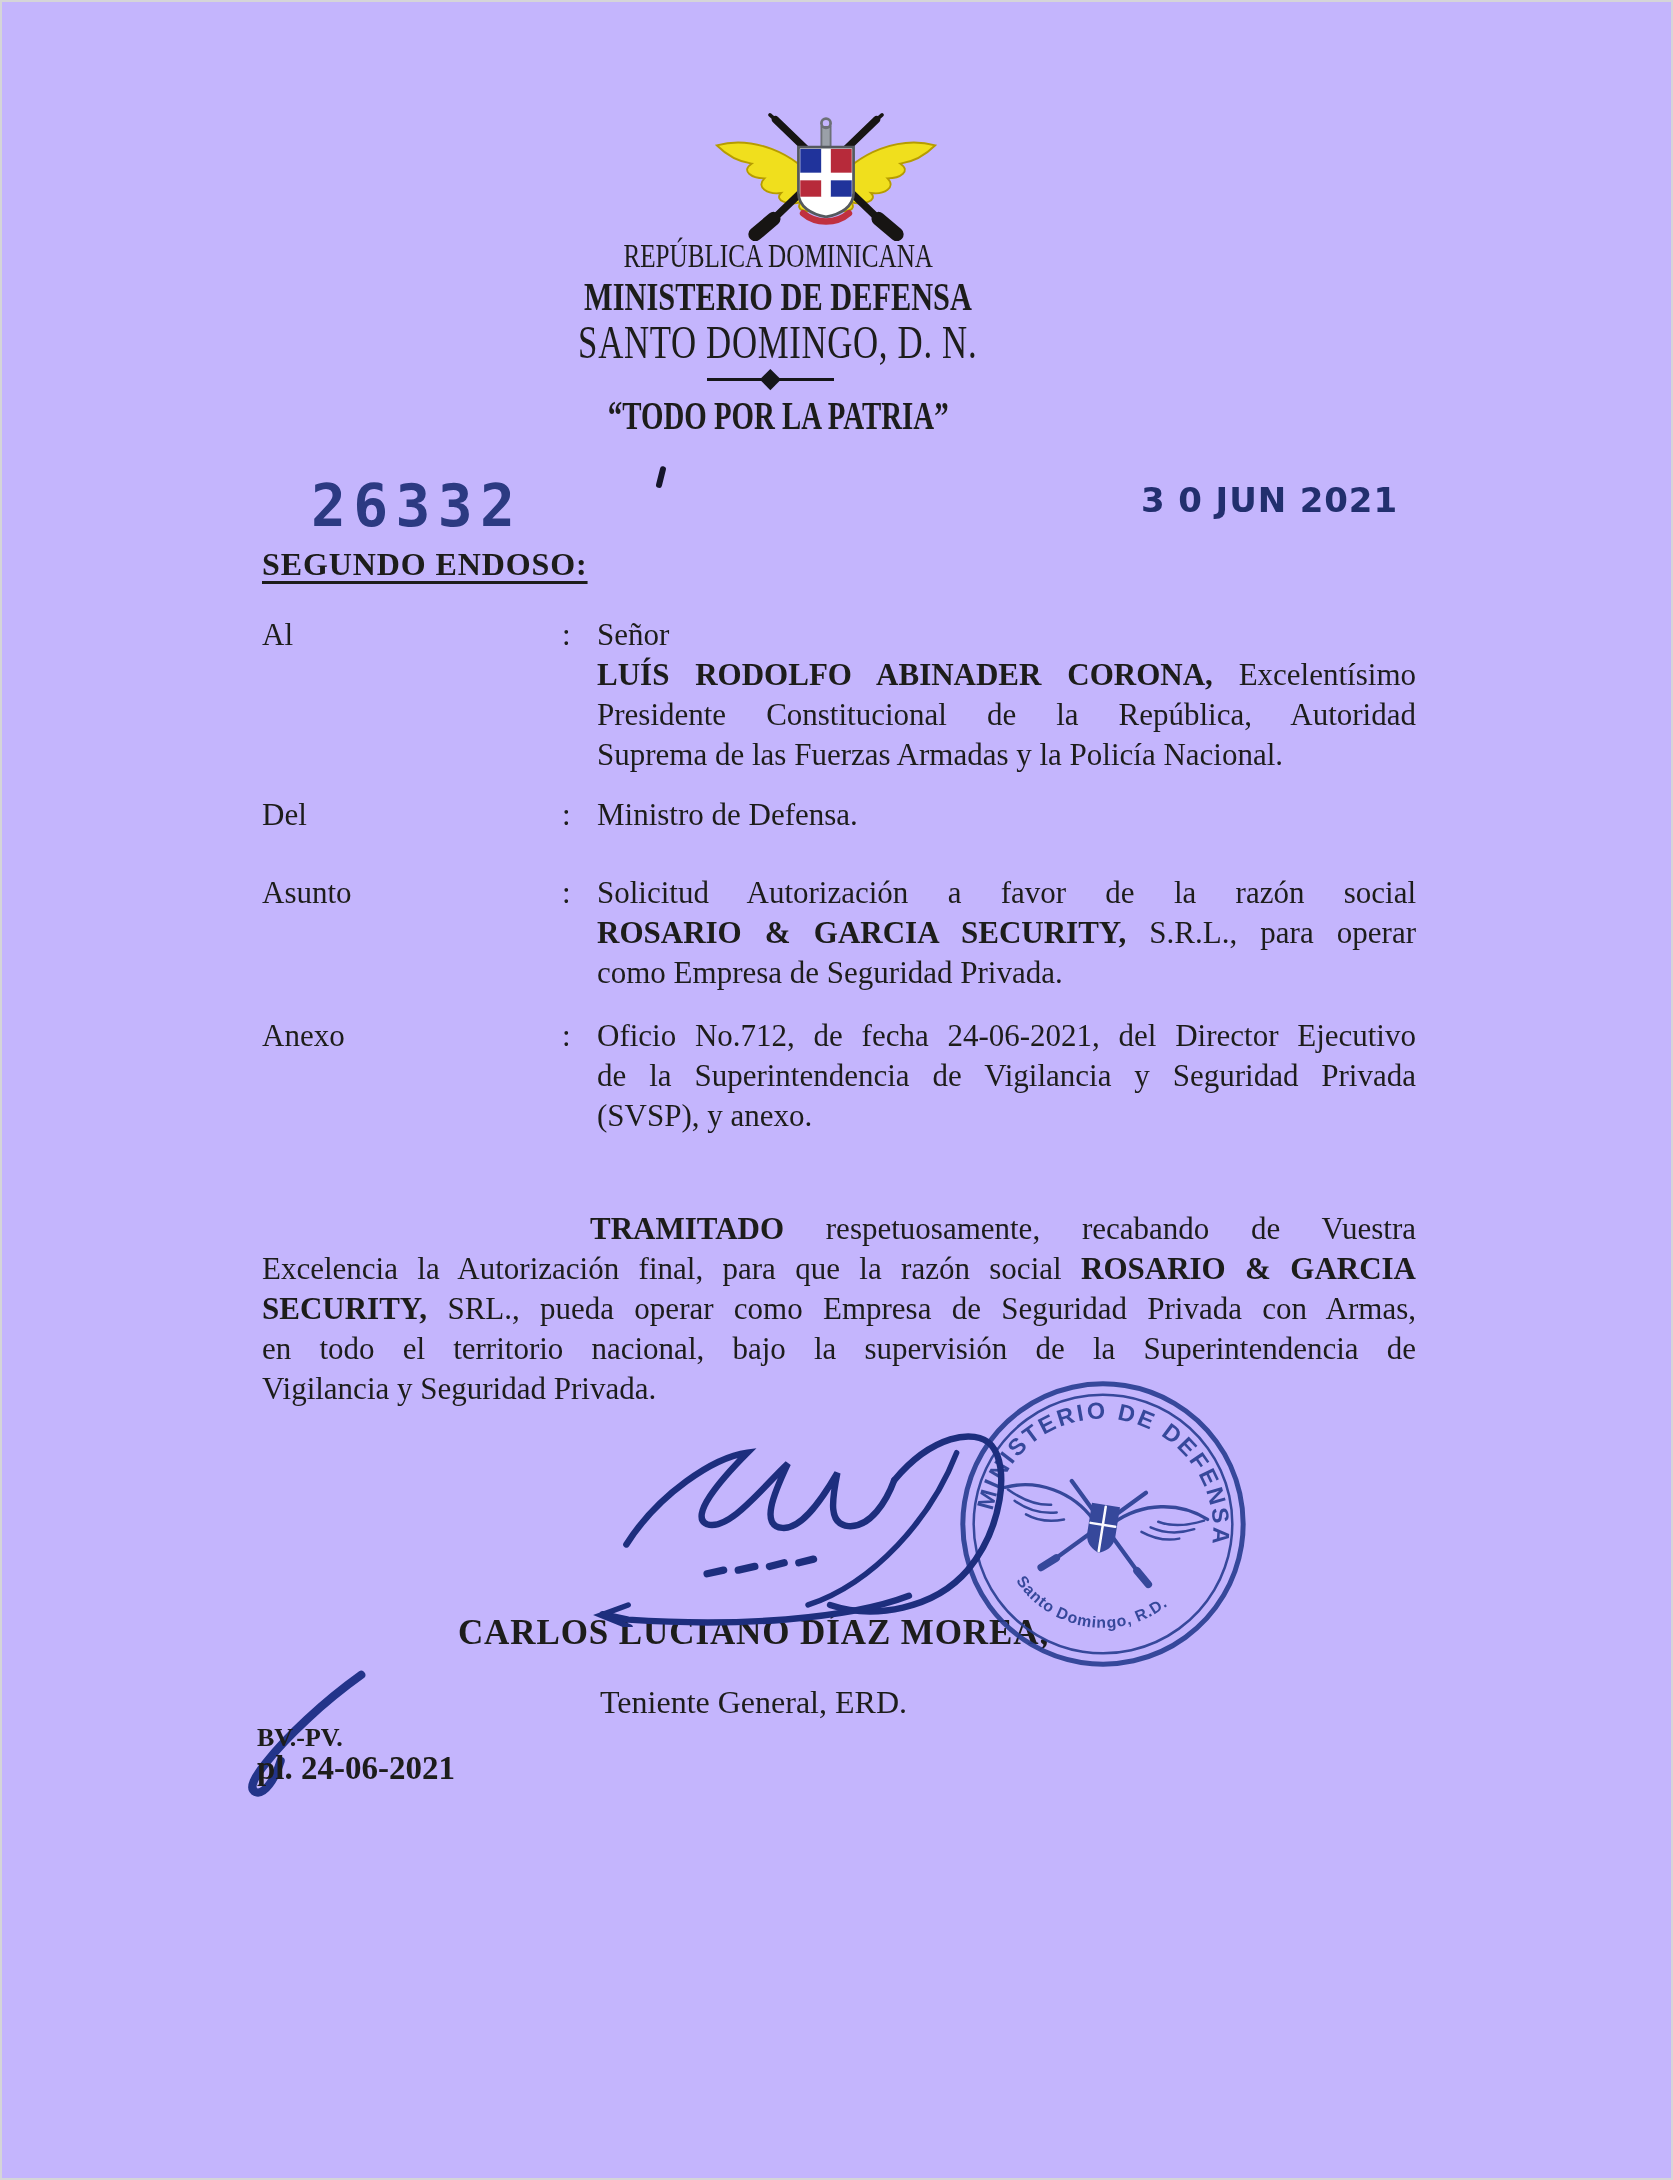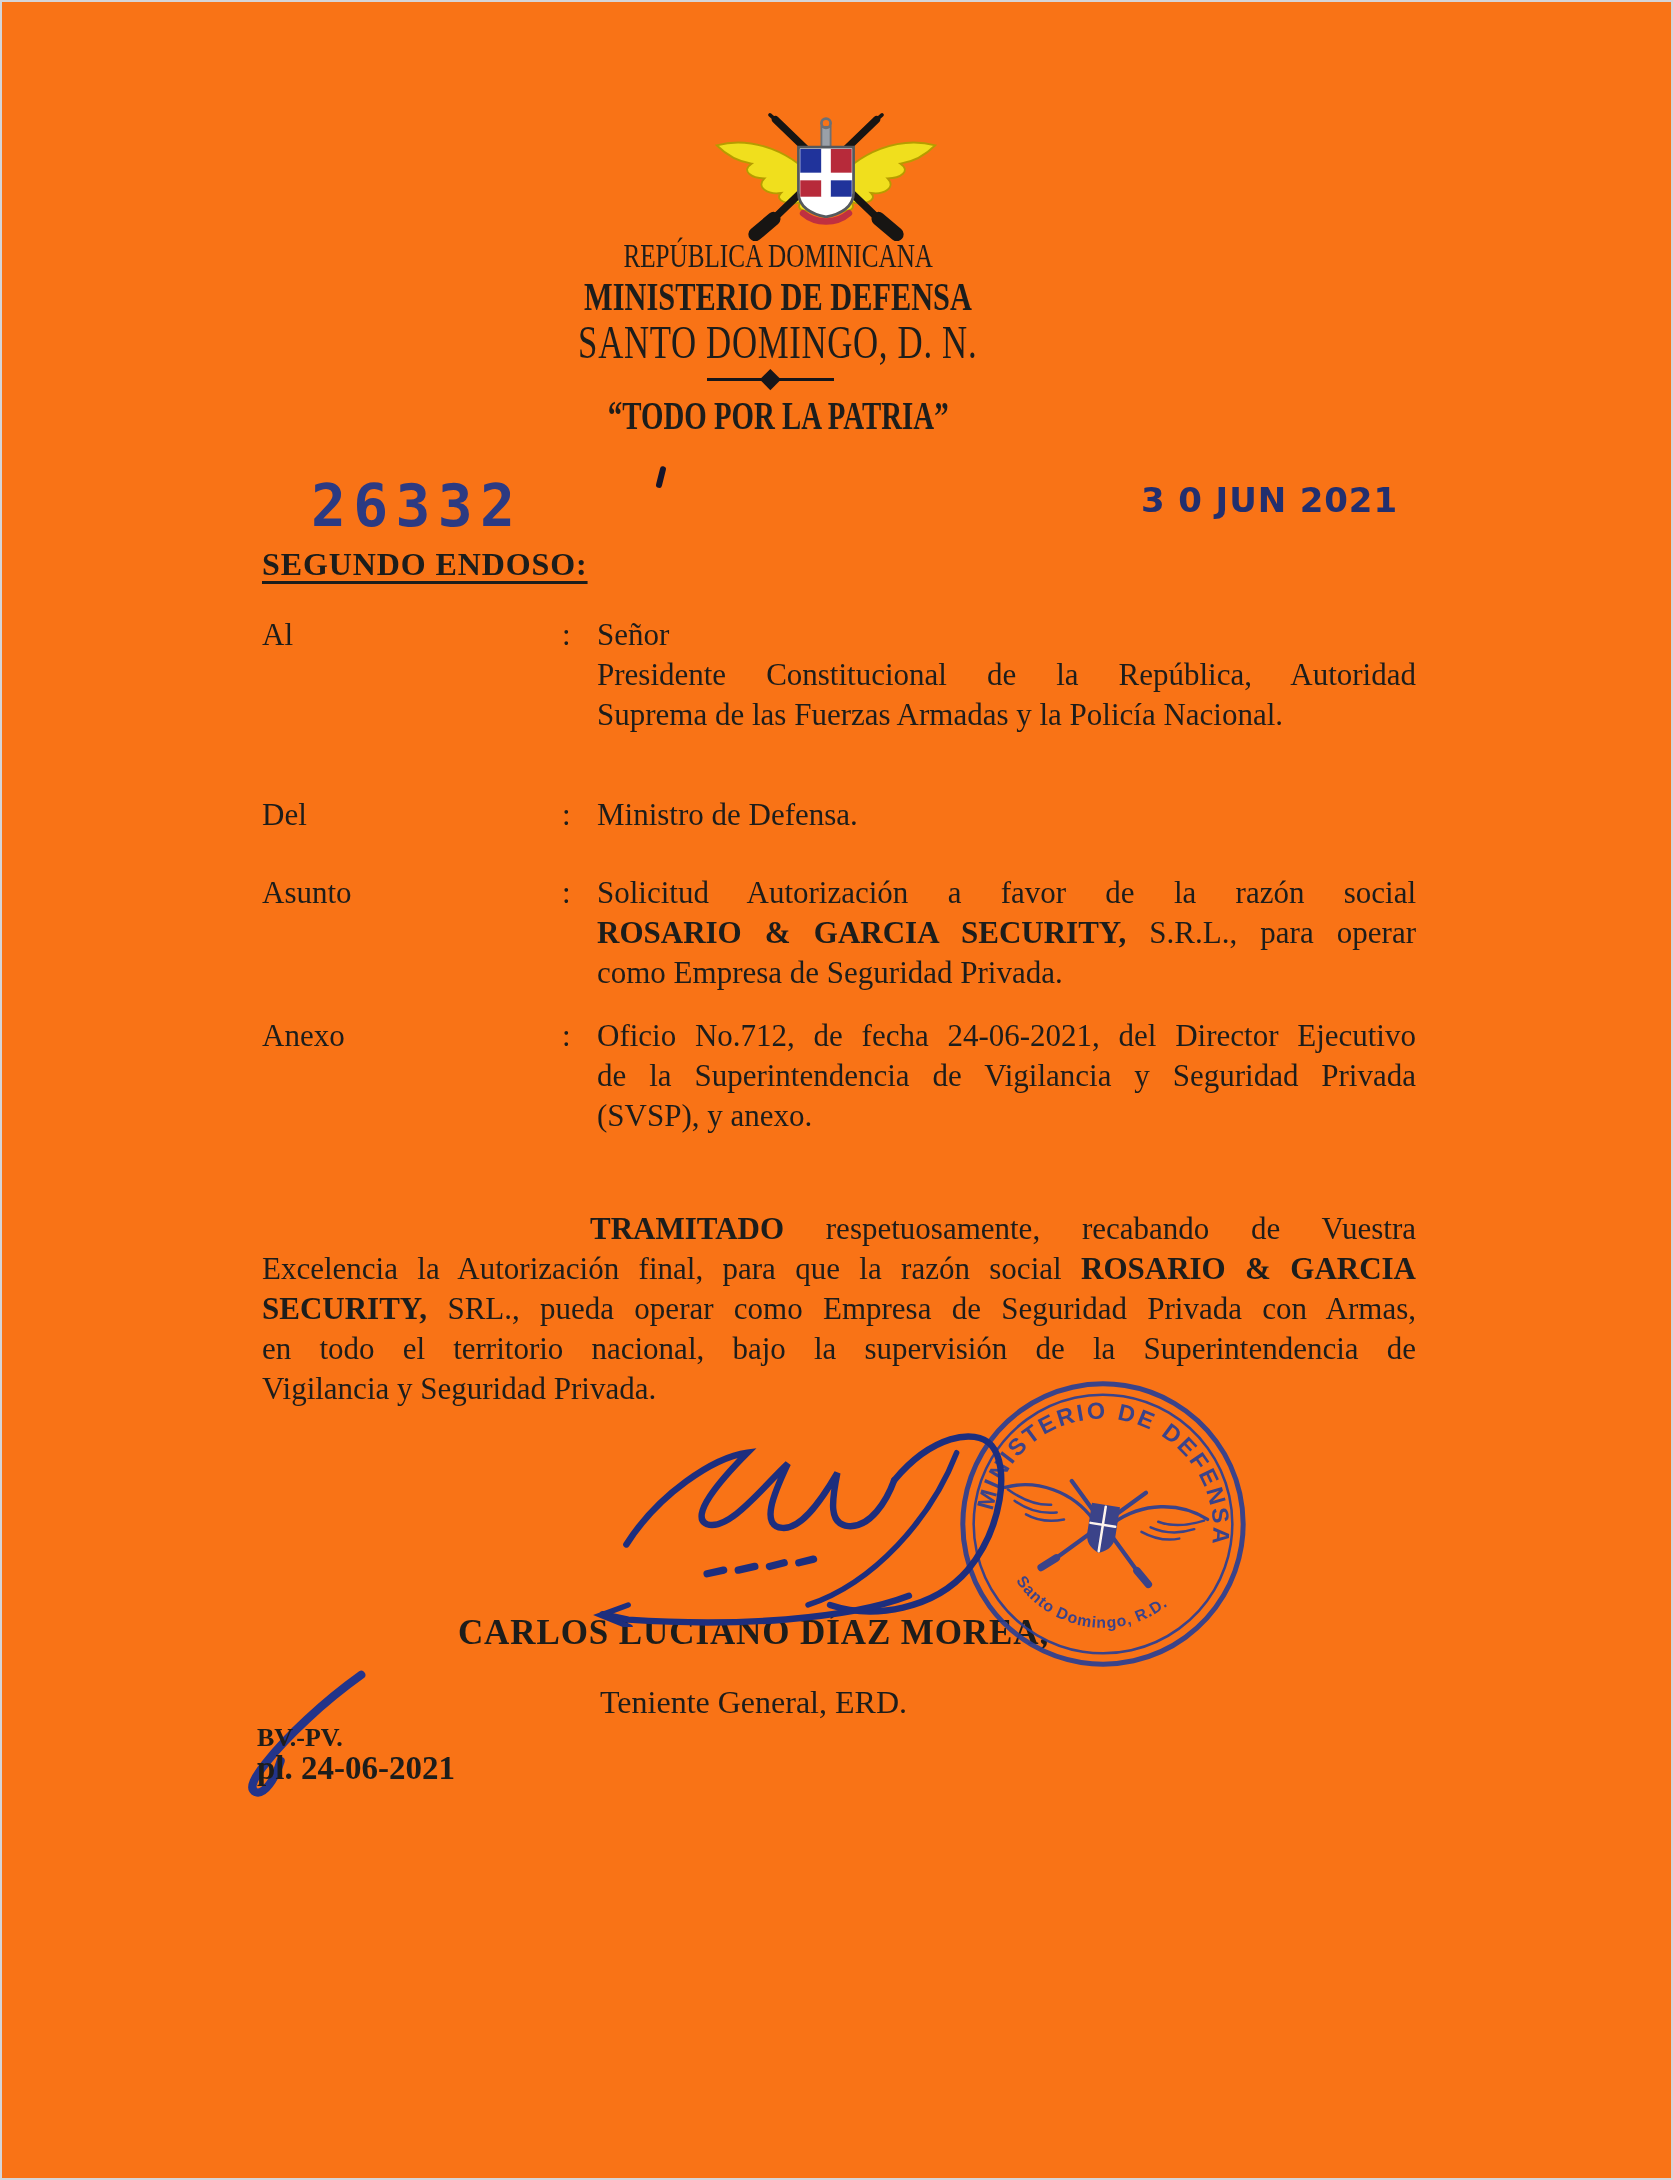--- a/index.html
+++ b/index.html
@@ -1,18 +1,18 @@
 <!DOCTYPE html>
 <html style="font-size:14.7px"><head>
 <meta charset="utf-8">
 <style>
   html,body{margin:0;padding:0;background:#ffffff;}
   .page{
     position:relative;width:1673px;height:2180px;box-sizing:border-box;
-    background:#f97316;border:2.8px solid #d5d5d8;overflow:hidden;
+    background:#c4b5fd;border:2.8px solid #d5d5d8;overflow:hidden;
     font-family:"Liberation Serif","DejaVu Serif",serif;color:#1d1d1b;padding-left:28px;
   }
   
   .hdr-line{position:absolute;left:0;width:1552px;text-align:center;white-space:nowrap;}
   .hdr-line > span{display:inline-block;transform:scaleX(0.74);transform-origin:center;}
   .hdr-country{top:235px;font-size:34px;}
   .hdr-ministry{top:270px;font-size:41px;font-weight:bold;}
   .hdr-city{top:313px;font-size:47px;letter-spacing:0.9px;}
   .hdr-motto{top:391px;font-size:39px;font-weight:600;}
   .divider{position:absolute;top:371px;left:705px;width:127px;height:13px;}
@@ -109,20 +109,21 @@
   <div class="tick-mark"></div>
   <div class="date-stamp">3 0 JUN 2021</div>
 
   <div class="section-heading">SEGUNDO ENDOSO:</div>
 
   <div class="field f-al">
     <div class="field-label">Al</div>
     <div class="field-colon">:</div>
     <div class="field-value">
       <span class="lline">Señor</span>
+      <span class="jline"><b>LUÍS RODOLFO ABINADER CORONA,</b><span> Excelentísimo</span></span>
       <span class="jline">Presidente Constitucional de la República, Autoridad</span>
       <span class="lline">Suprema de las Fuerzas Armadas y la Policía Nacional.</span>
     </div>
   </div>
 
   <div class="field f-del">
     <div class="field-label">Del</div>
     <div class="field-colon">:</div>
     <div class="field-value">
       <span class="lline">Ministro de Defensa.</span>

